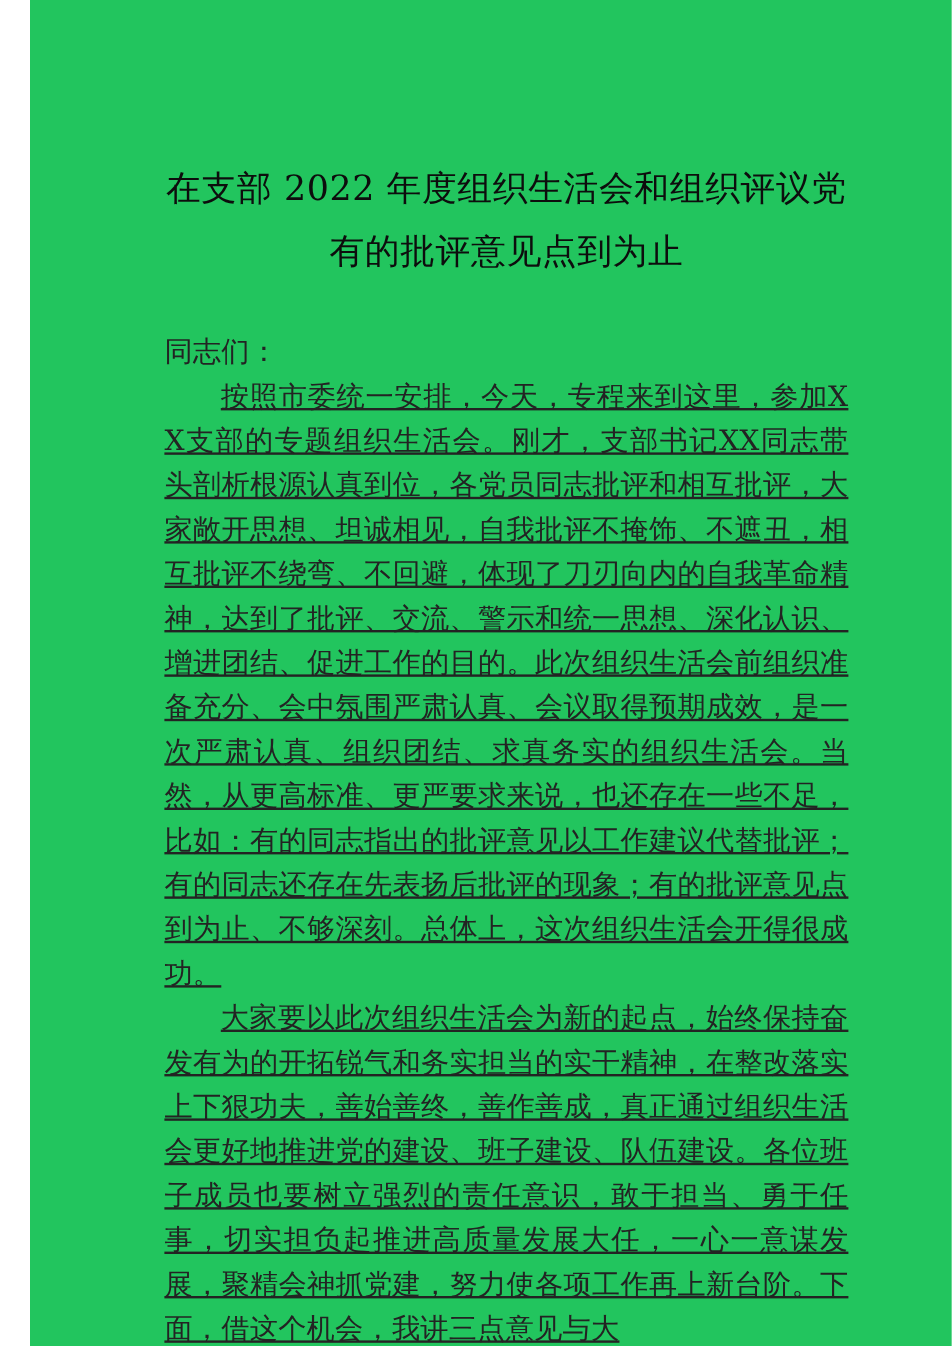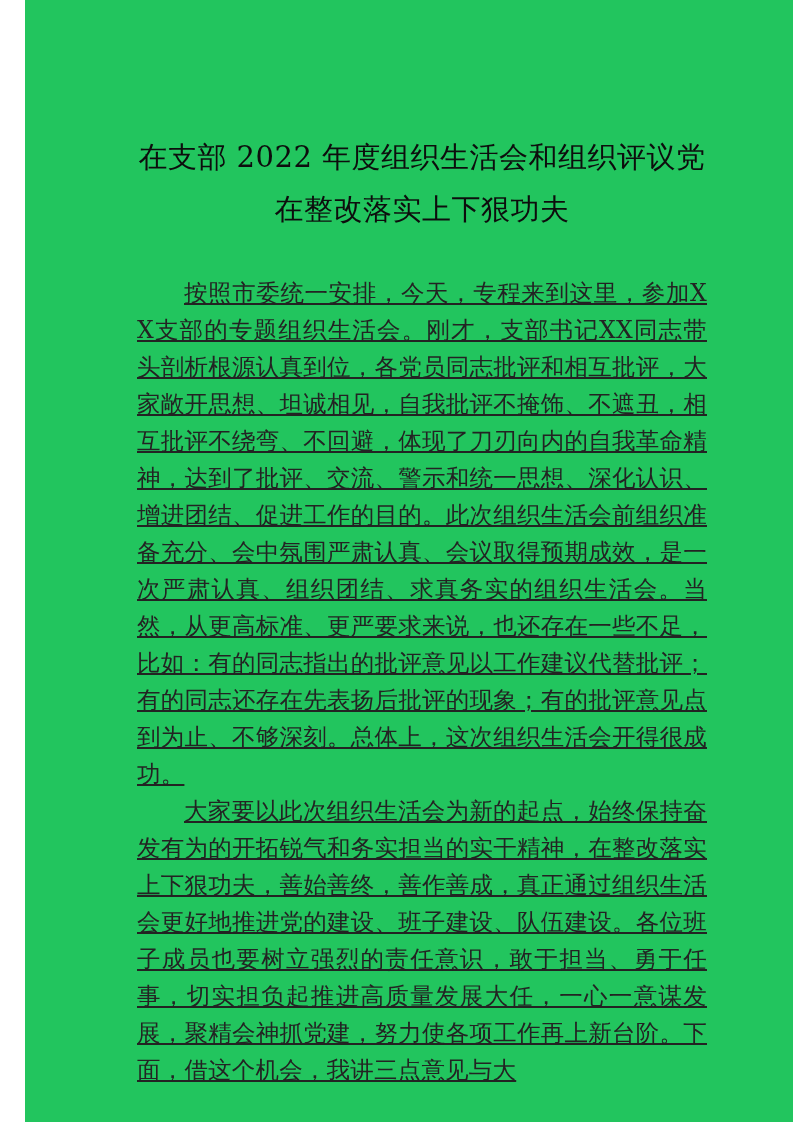--- a/index.html
+++ b/index.html
@@ -72,21 +72,22 @@
     text-decoration: underline;
   }
 </style>
 </head>
 <body>
 
 <div class="page">
 
   <div class="doc-title">
     <span class="title-line">在支部 2022 年度组织生活会和组织评议党</span>
-    <span class="title-line">在整改落实上下狠功夫</span>
+    <span class="title-line">有的批评意见点到为止</span>
   </div>
 
   <div class="doc-body">
+    <p class="salutation">同志们：</p>
     <p class="indent">按照市委统一安排，今天，专程来到这里，参加XX支部的专题组织生活会。刚才，支部书记XX同志带头剖析根源认真到位，各党员同志批评和相互批评，大家敞开思想、坦诚相见，自我批评不掩饰、不遮丑，相互批评不绕弯、不回避，体现了刀刃向内的自我革命精神，达到了批评、交流、警示和统一思想、深化认识、增进团结、促进工作的目的。此次组织生活会前组织准备充分、会中氛围严肃认真、会议取得预期成效，是一次严肃认真、组织团结、求真务实的组织生活会。当然，从更高标准、更严要求来说，也还存在一些不足，比如：有的同志指出的批评意见以工作建议代替批评；有的同志还存在先表扬后批评的现象；有的批评意见点到为止、不够深刻。总体上，这次组织生活会开得很成功。</p>
     <p class="indent">大家要以此次组织生活会为新的起点，始终保持奋发有为的开拓锐气和务实担当的实干精神，在整改落实上下狠功夫，善始善终，善作善成，真正通过组织生活会更好地推进党的建设、班子建设、队伍建设。各位班子成员也要树立强烈的责任意识，敢于担当、勇于任事，切实担负起推进高质量发展大任，一心一意谋发展，聚精会神抓党建，努力使各项工作再上新台阶。下面，借这个机会，我讲三点意见与大</p>
   </div>
 
 </div>
 
 </body></html>

